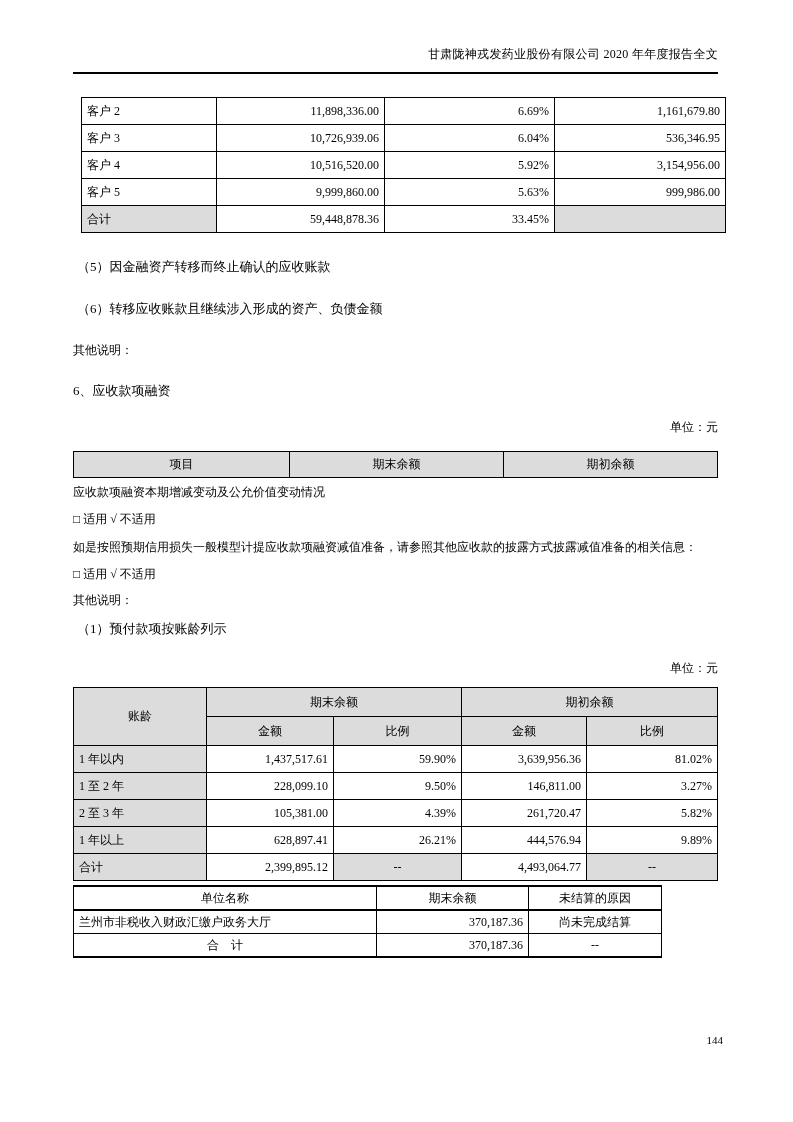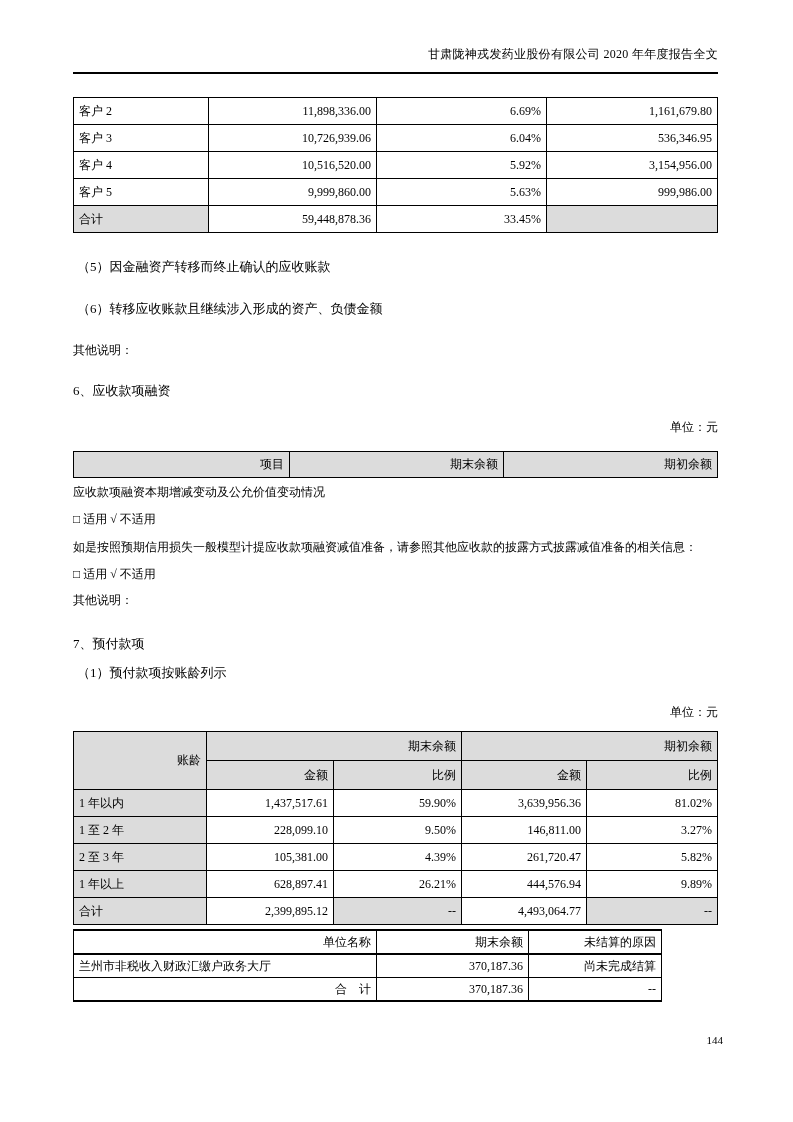--- a/index.html
+++ b/index.html
@@ -13,21 +13,21 @@
   .doc-header{
     text-align:right;
     padding-top:46px;padding-bottom:9px;
     border-bottom:2px solid #000;
     font-size:12px;letter-spacing:0.3px;
   }
   table{border-collapse:collapse;width:100%;table-layout:fixed;font-size:12px;}
   .bordered{border:1.5px solid #000;}
   .bordered td{border:1px solid #000;padding:0 5px;height:26px;overflow:hidden;white-space:nowrap;}
   .gray{background:#dcdcdc;}
-  .al{text-align:left;} .ac{text-align:right;} .ar{text-align:right;}
+  .al{text-align:left;} .ac{text-align:center;} .ar{text-align:right;}
   .h-num{font-weight:normal;font-size:13px;margin:0;}
   .h5{margin-top:25px;padding-left:4px;}
   .h6{margin-top:24px;padding-left:4px;}
   .h-sec{margin-top:23px;}
   .body-line{font-size:12px;margin:0;}
   .unit{font-size:12px;text-align:right;margin:0;}
   .t2 td{height:25px;}
   .t3 td.hd{height:28px;}
   .t4-wrap{width:588px;}
   .t4{border-top:2px solid #000;border-bottom:2.5px solid #000;}
@@ -38,21 +38,21 @@
 </style>
 </head>
 <body>
 
 <div class="content">
 
   <div class="doc-header">
     <span>甘肃陇神戎发药业股份有限公司 2020 年年度报告全文</span>
   </div>
 
-  <table class="bordered" style="margin-top:23px;">
+  <table class="bordered" style="margin-top:23px;margin-left:8px;">
     <colgroup>
         <col style="width:135px">
         <col style="width:168px">
         <col style="width:170px">
         <col style="width:171px">
       </colgroup>
     <tbody>
       <tr>
         <td class="al">客户 2</td>
         <td class="ar">11,898,336.00</td>
@@ -107,21 +107,20 @@
       </tr>
     </tbody>
   </table>
 
   <p class="body-line" style="margin-top:6px;">应收款项融资本期增减变动及公允价值变动情况</p>
   <p class="body-line" style="margin-top:10px;">□ 适用 √ 不适用</p>
   <p class="body-line" style="margin-top:11px;">如是按照预期信用损失一般模型计提应收款项融资减值准备，请参照其他应收款的披露方式披露减值准备的相关信息：</p>
   <p class="body-line" style="margin-top:10px;">□ 适用 √ 不适用</p>
   <p class="body-line" style="margin-top:9px;">其他说明：</p>
 
-  <p class="h-num" style="margin-top:26px;">7、预付款项</p>
   <p class="h-num" style="margin-top:11px;padding-left:4px;">（1）预付款项按账龄列示</p>
 
   <p class="unit" style="margin-top:22px;">单位：元</p>
 
   <table class="bordered t3" style="margin-top:10px;">
     <colgroup>
         <col style="width:133px">
         <col style="width:127px">
         <col style="width:128px">
         <col style="width:125px">

